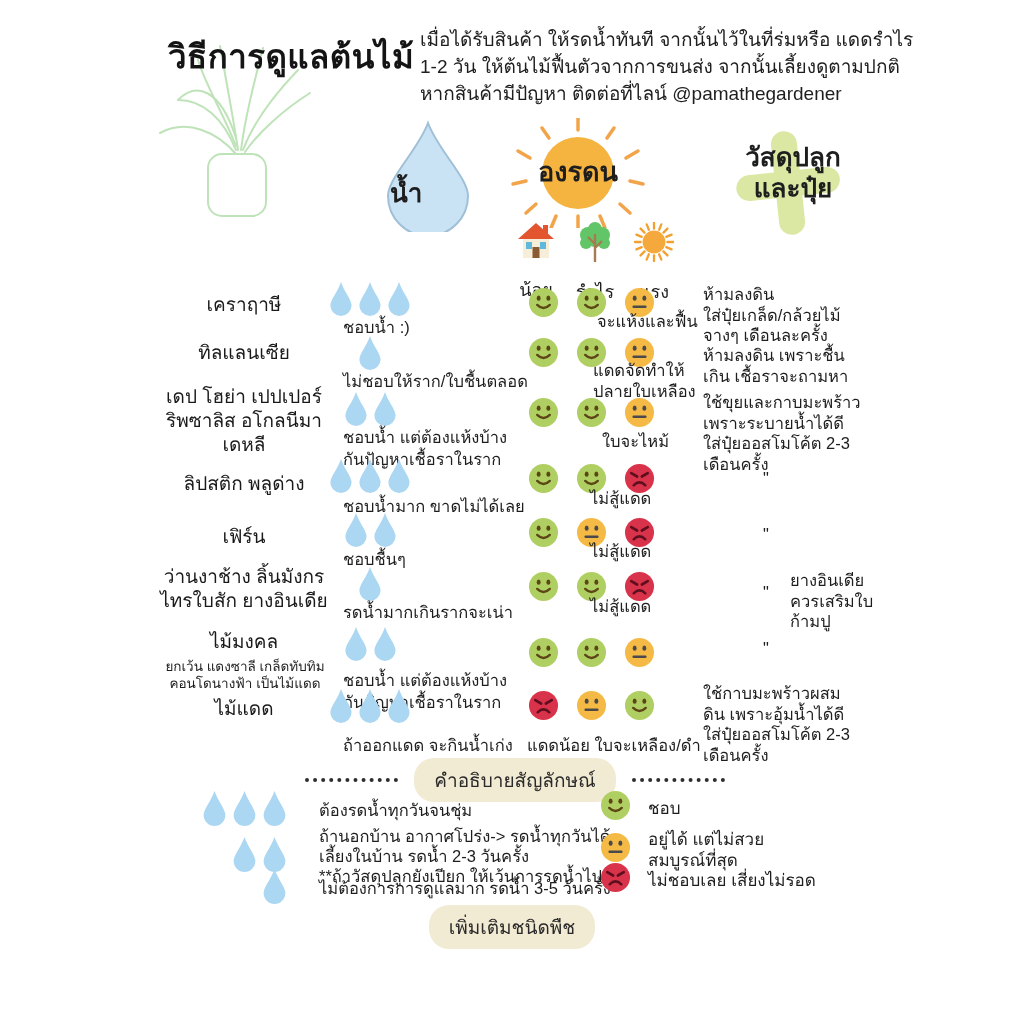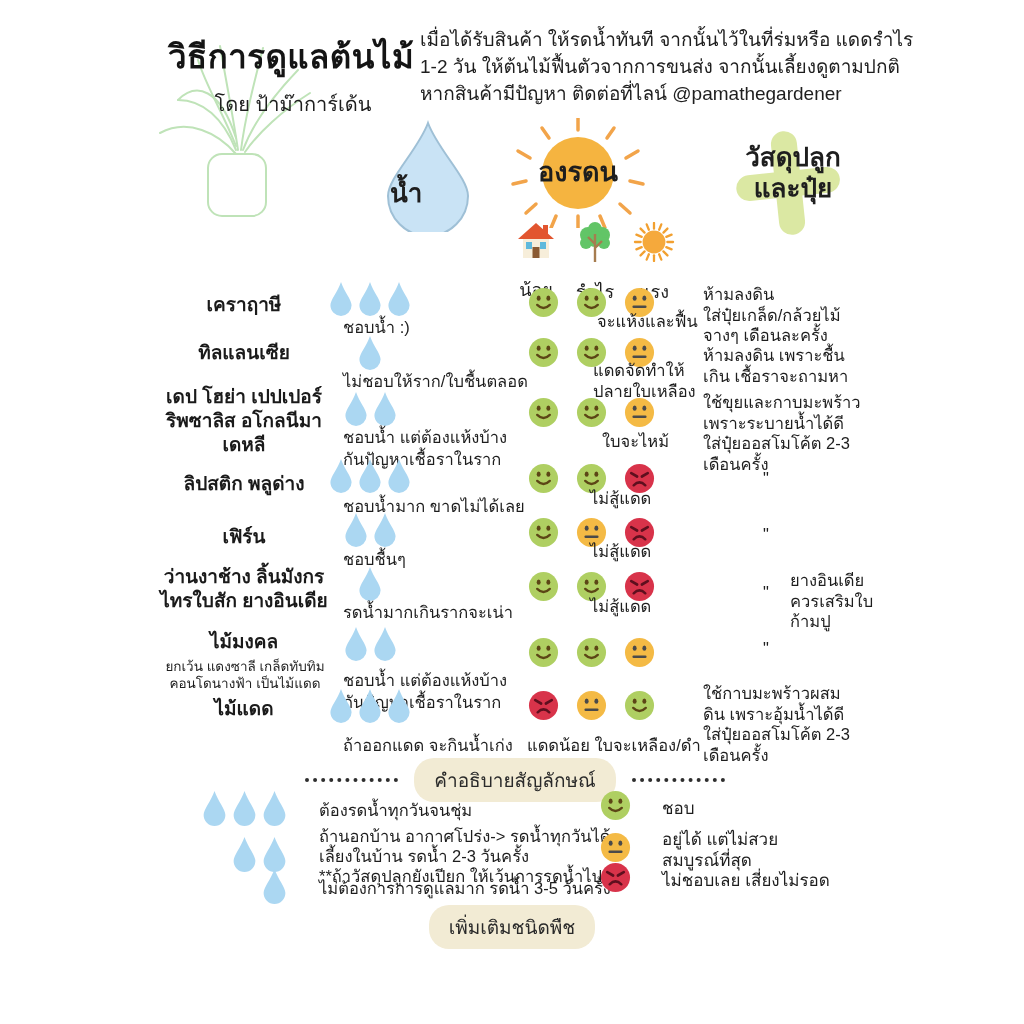--- a/index.html
+++ b/index.html
@@ -24,38 +24,38 @@
   #material-label{position:absolute;left:718px;top:142px;width:150px;text-align:center;
                   font-size:26px;font-weight:bold;line-height:31px;z-index:2;}
 
   #sun-levels{position:absolute;left:510px;top:222px;width:170px;display:flex;justify-content:space-between;}
   .sun-level{width:52px;display:flex;flex-direction:column;align-items:center;gap:15px;}
   .sun-level .lvl-label{font-size:18px;}
 
   
   .row{position:absolute;left:150px;width:860px;}
   .row .name{position:absolute;left:2px;width:184px;text-align:center;font-size:19px;
-             font-weight:bold;line-height:24px;white-space:pre-line;color:#1a1a1a;}
+             font-weight:normal;line-height:24px;white-space:pre-line;color:#1a1a1a;}
   .row .name-small{position:absolute;left:0px;width:190px;text-align:center;font-size:13.5px;
                    line-height:17px;white-space:pre-line;}
   .row .drops{position:absolute;left:170px;width:100px;display:flex;justify-content:center;gap:3px;}
   .row .water-note{position:absolute;left:193px;width:235px;font-size:16.5px;line-height:21.5px;white-space:pre-line;}
   .row .faces{position:absolute;left:378px;display:flex;gap:17px;}
   .row .face-note{position:absolute;font-size:16.5px;line-height:20.5px;white-space:pre-line;}
   .row .right-note{position:absolute;width:210px;font-size:16.5px;line-height:20.5px;white-space:pre-line;}
   .row .extra-note{position:absolute;width:140px;font-size:16.5px;line-height:20.5px;white-space:pre-line;}
 
   
   .pill{background:#F2EBD4;border-radius:20px;padding:7px 20px;font-size:19px;color:#2a2a2a;}
   #legend-title-row{position:absolute;left:305px;top:758px;width:420px;display:flex;align-items:center;gap:16px;}
   .dots{flex:1;border-top:4px dotted #2e2e2e;height:0;}
   .legend-item{position:absolute;display:flex;align-items:center;gap:17px;}
   .legend-drops{width:96px;display:flex;justify-content:flex-end;gap:3px;}
   .legend-text{font-size:16.5px;line-height:20px;white-space:pre-line;margin-left:14px;padding-top:3px;}
-  .legend-face-text{font-size:17px;line-height:21px;white-space:pre-line;margin-left:14px;padding-top:6px;}
+  .legend-face-text{font-size:17px;line-height:21px;white-space:pre-line;padding-top:6px;}
 
   
   #extra-pill{position:absolute;left:0;top:905px;width:1024px;display:flex;justify-content:center;}
   #extra-lines{position:absolute;left:173px;top:945px;width:760px;font-size:17px;line-height:25.5px;white-space:pre-line;}
 </style>
 </head>
 <body>
 
 <div id="page">
 
@@ -67,21 +67,20 @@
       <path d="M72 8 C78 42 85 78 90 112"></path>
       <path d="M115 10 C106 45 97 80 93 112"></path>
       <path d="M150 32 C128 55 105 85 95 112"></path>
       <path d="M162 55 C135 72 110 95 97 114"></path>
       <path d="M12 95 C40 80 70 95 88 116"></path>
       <rect x="60" y="116" width="58" height="62" rx="14"></rect>
     </g>
   </svg>
 
   <div id="title">วิธีการดูแลต้นไม้</div>
-  <div id="byline">โดย ป้าม๊าการ์เด้น</div>
   <div id="intro" class="pre">เมื่อได้รับสินค้า ให้รดน้ำทันที จากนั้นไว้ในที่ร่มหรือ แดดรำไร
 1-2 วัน ให้ต้นไม้ฟื้นตัวจากการขนส่ง จากนั้นเลี้ยงดูตามปกติ
 หากสินค้ามีปัญหา ติดต่อที่ไลน์ @pamathegardener</div>
 
   <svg id="water-header" viewBox="0 0 96 112">
     <path d="M48 3 C38 30 8 58 8 76 a40 40 0 0 0 80 0 C88 58 58 30 48 3 Z" fill="#C9E3F5" stroke="#9FC0D6" stroke-width="2"></path>
   </svg>
   <div id="water-label">น้ำ</div>
 
   <svg id="sun-header" viewBox="0 0 140 110">

